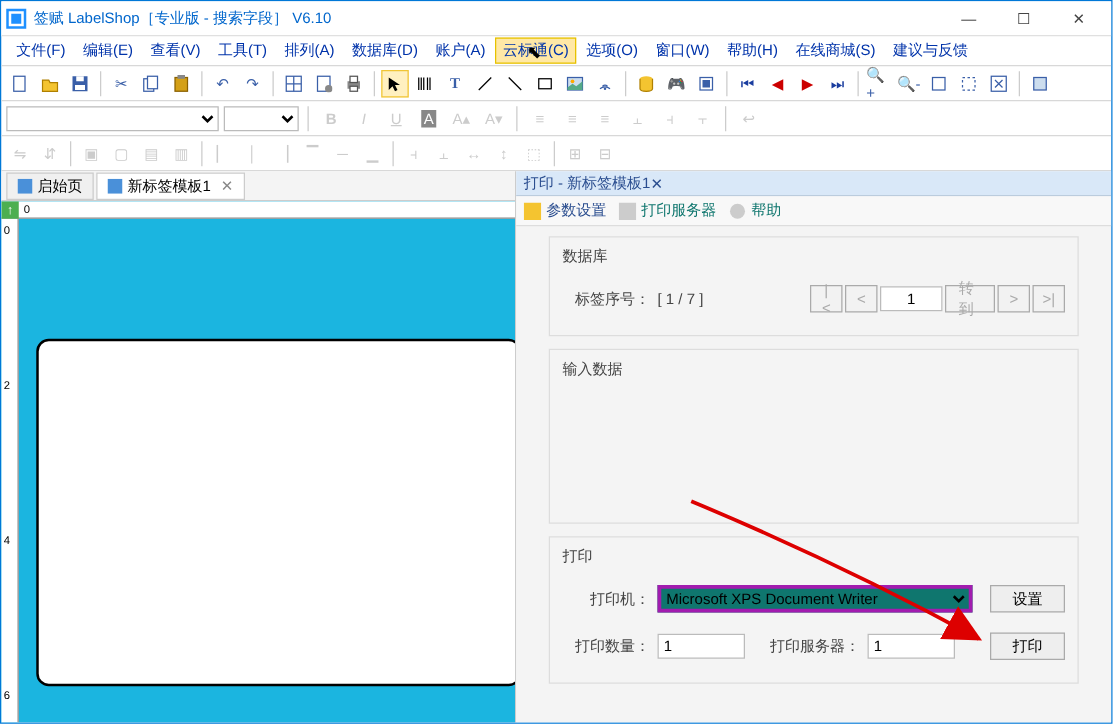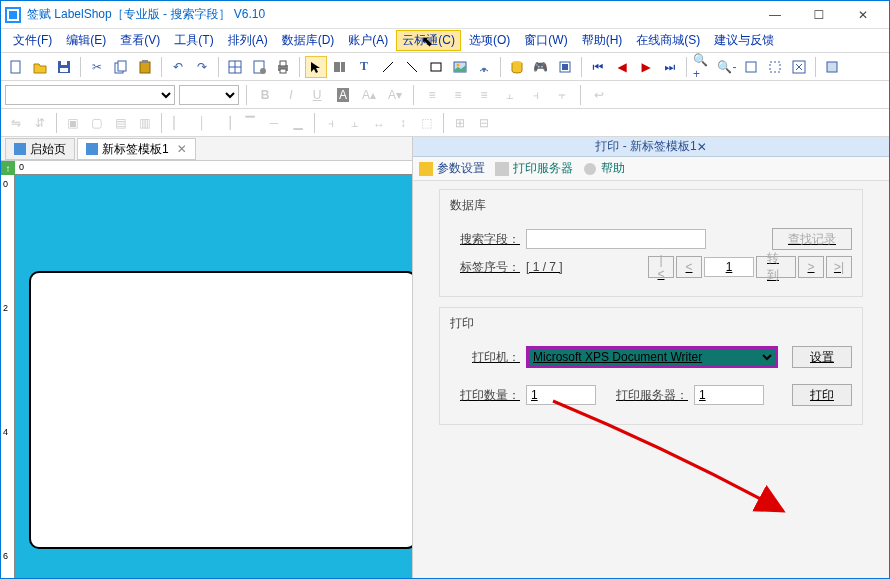--- a/index.html
+++ b/index.html
@@ -29,27 +29,27 @@
   .tab.inactive{background:#f0f0f0;}
   .tabico{width:12px;height:12px;}
   .tabx{color:#888;margin-left:4px;}
   .canvasarea { flex:1; background:#1bb5e0; position:relative; overflow:hidden;}
   .rulerv { position:absolute;left:0;top:14px;bottom:0;width:14px;background:#fff;border-right:1px solid #888;}
   .rulerh { position:absolute;left:0;top:0;right:0;height:14px;background:#fff;border-bottom:1px solid #888;}
   .rulerc { position:absolute;left:0;top:0;width:14px;height:14px;background:#4caf50;color:#fff;font-size:10px;display:flex;align-items:center;justify-content:center;}
   .rtick{position:absolute;font-size:9px;color:#000;}
   .label { position:absolute; left:28px; top:110px; width:388px; height:278px; background:#fff; border:2px solid #000; border-radius:10px;}
   .right { flex:1; display:flex; flex-direction:column; background:#f4f4f4;}
-  .rhead { height:20px; background:#d9e8f8; border-bottom:1px solid #bcd; padding:2px 6px; color:#2a4d8f; display:flex;align-items:center;justify-content:center;}
+  .rhead { height:20px; background:#d9e8f8; border-bottom:1px solid #bcd; padding:2px 6px; color:#2a4d8f; display:flex;align-items:center;justify-content:flex-start;}
   .rhead .xb{color:#2a4d8f;}
   .rtabs { height:24px; display:flex; align-items:center; padding:2px 6px; gap:10px; border-bottom:1px solid #ddd; background:#f8f8f8;}
   .rtab { display:flex;align-items:center;gap:4px;color:#2a4d8f;}
   .rtab .ico{width:14px;height:14px;}
   .rtab.dim{color:#0f766e;}
-  .panel { flex:1; padding:8px 26px; overflow:auto;text-decoration:underline;}
+  .panel { flex:1; padding:8px 26px; overflow:auto;}
   .group { border:1px solid #ddd; padding:8px 10px 12px; margin-bottom:10px; background:#f4f4f4;}
   .group .gt { margin:-14px 0 8px -4px; background:#f4f4f4; display:inline-block; padding:0 4px; color:#444;}
   .row { display:flex; align-items:center; gap:6px; margin:6px 0;}
   .lbl { color:#444; }
   input.tx { height:20px;border:1px solid #bbb;padding:0 4px;background:#fff;}
   .btn { height:22px;border:1px solid #aaa;background:#eee;padding:0 10px;display:inline-flex;align-items:center;justify-content:center;}
   .btn.dis{color:#aaa;background:#f2f2f2;}
   select.sel{height:22px;border:3px solid #a21caf;background:#0f766e;}
   svg{display:block;}
   .arrow { position:absolute; pointer-events:none;}
@@ -346,38 +346,36 @@
           </svg>
         <span>帮助</span>
       </div>
     </div>
 
     <div class="panel" style="position:relative;">
 
       <div class="group">
         <div class="gt">数据库</div>
         <div class="row">
-          <span class="lbl" style="width:70px;text-align:right">搜索字段：</span>
-          <input class="tx" style="width: 180px;">
-          <div class="btn dis" style="width:80px;margin-left:auto">查找记录</div>
-        </div>
-        <div class="row">
           <span class="lbl" style="width:70px;text-align:right">标签序号：</span>
           <span class="lbl">[ 1 / 7 ]</span>
           <div style="margin-left:auto;display:flex;gap:2px;align-items:center;">
             <div class="btn dis smallnav">|&lt;</div>
             <div class="btn dis smallnav">&lt;</div>
             <input class="tx" style="width: 50px; text-align: center;" value="1">
             <div class="btn dis" style="width:40px">转到</div>
             <div class="btn dis smallnav">&gt;</div>
             <div class="btn dis smallnav">&gt;|</div>
           </div>
         </div>
       </div>
 
+      <div class="group" style="height:140px">
+        <div class="gt">输入数据</div>
+      </div>
 
       <div class="group">
         <div class="gt">打印</div>
         <div class="row">
           <span class="lbl" style="width:70px;text-align:right">打印机：</span>
           <select class="sel" style="flex:1">
             <option>Microsoft XPS Document Writer</option>
           </select>
           <div class="btn" style="width:60px;margin-left:8px">设置</div>
         </div>

